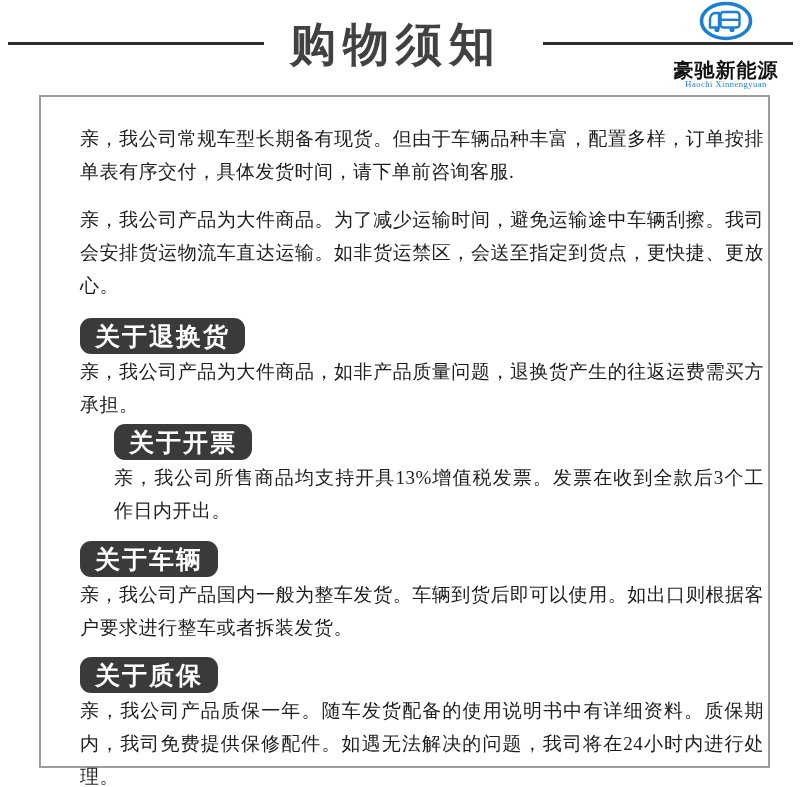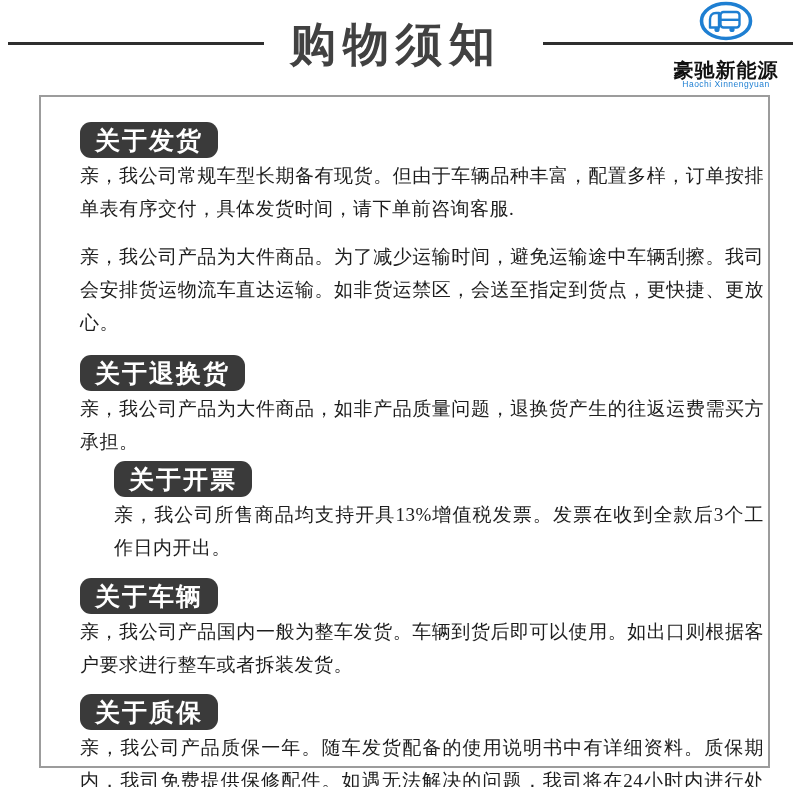--- a/index.html
+++ b/index.html
@@ -21,21 +21,21 @@
   .brand{
     position:absolute;top:1px;left:656px;width:140px;text-align:center;z-index:2;
   }
   .brand svg{display:block;margin:0 auto;}
   .brand-name{
     font-family:"Liberation Sans","DejaVu Sans",sans-serif;
     font-size:20px;font-weight:bold;color:#111;letter-spacing:1px;
     line-height:20px;margin-top:18px;white-space:nowrap;
   }
   .brand-sub{
-    font-family:Liberation Sans, sans-serif;
+    font-family:Liberation Serif, serif;
     font-size:8.5px;color:#1e7fd2;letter-spacing:.5px;line-height:9px;white-space:nowrap;
   }
   
   .notice-box{
     position:absolute;left:39px;top:95px;width:731px;height:673px;
     border:2px solid #9c9c9c;box-sizing:border-box;background:#fff;
     padding:0 4px 0 39px;
   }
   .section{margin:0;}
   .badge{
@@ -79,21 +79,20 @@
       <circle cx="33" cy="28.5" r="2.6" fill="#1e7fd2"></circle>
     </svg>
   </span>
   <div class="brand-name">豪驰新能源</div>
   <div class="brand-sub">Haochi Xinnengyuan</div>
 </div>
 
 <div class="notice-box">
 
   <div class="section s0">
-    <span class="badge">关于发货</span>
     <p class="para">亲，我公司常规车型长期备有现货。但由于车辆品种丰富，配置多样，订单按排单表有序交付，具体发货时间，请下单前咨询客服.</p>
   </div>
 
   <div class="section s1">
     <p class="para">亲，我公司产品为大件商品。为了减少运输时间，避免运输途中车辆刮擦。我司会安排货运物流车直达运输。如非货运禁区，会送至指定到货点，更快捷、更放心。</p>
   </div>
 
   <div class="section s2">
     <span class="badge">关于退换货</span>
     <p class="para">亲，我公司产品为大件商品，如非产品质量问题，退换货产生的往返运费需买方承担。</p>

